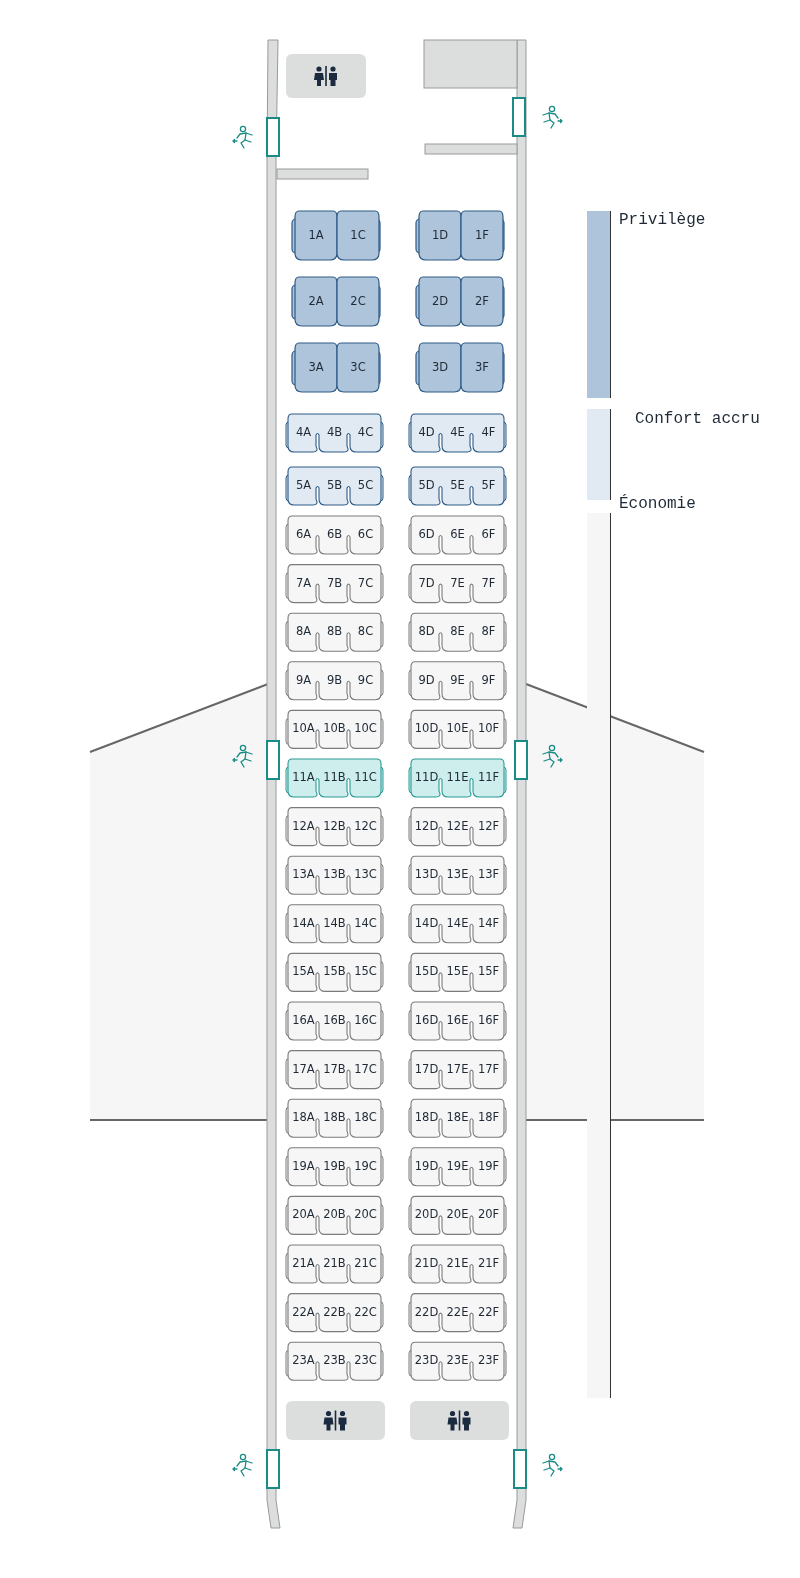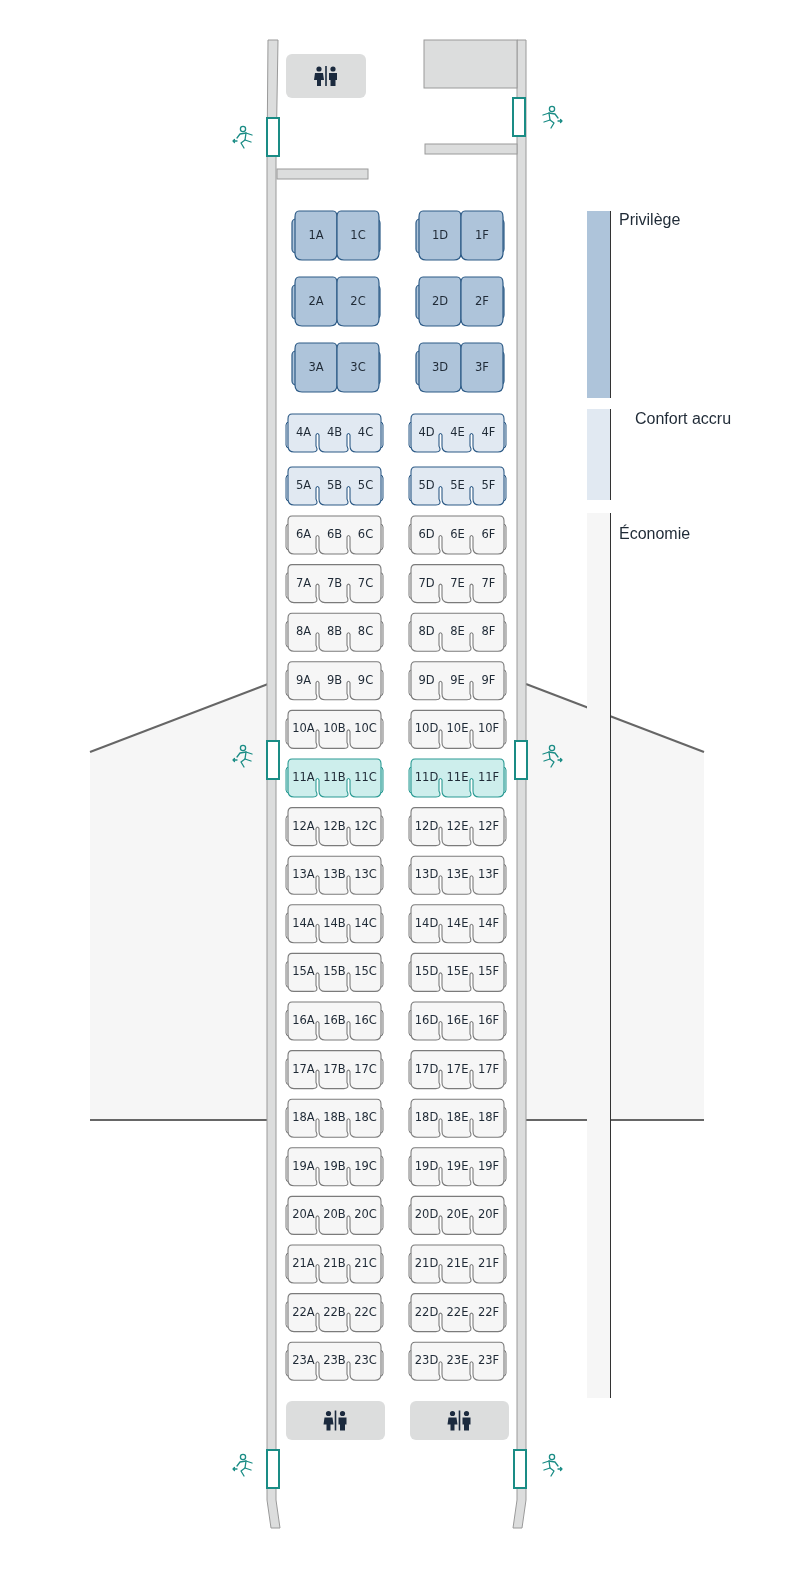--- a/index.html
+++ b/index.html
@@ -1,19 +1,19 @@
 <!DOCTYPE html>
 <html><head>
 <meta charset="utf-8">
 <style>
   html,body{margin:0;padding:0;background:#ffffff;}
   body{width:800px;height:1578px;position:relative;overflow:hidden;font-family:"DejaVu Sans","Liberation Sans",sans-serif;}
   #map{position:absolute;left:0;top:0;}
   .seat-label{font-family:"DejaVu Sans",sans-serif;font-size:11.5px;fill:#1f2a36;text-anchor:middle;dominant-baseline:central;}
-  .legend-label{position:absolute;font-family:Liberation Sans, sans-serif;font-size:16px;color:#1f2a36;}
+  .legend-label{position:absolute;font-family:Liberation Mono, monospace;font-size:16px;color:#1f2a36;}
 </style>
 </head>
 <body>
 
 <svg id="map" width="800" height="1578" viewBox="0 0 800 1578" xmlns="http://www.w3.org/2000/svg">
   <g id="wings">
       <path d="M90,752 L268,684 L268,1120 L90,1120 Z" fill="#f6f6f6" stroke="none"></path>
       <path d="M90,752 L268,684" stroke="#666666" stroke-width="2" fill="none"></path>
       <path d="M90,1120 L268,1120" stroke="#666666" stroke-width="2" fill="none"></path>
       <path d="M526,684 L704,752 L704,1120 L526,1120 Z" fill="#f6f6f6" stroke="none"></path>
@@ -528,13 +528,13 @@
       </g>
       <g>
         <rect x="587" y="513" width="23" height="885" fill="#f6f6f6"></rect>
         <line x1="610.5" y1="513" x2="610.5" y2="1398" stroke="#333333" stroke-width="1"></line>
       </g>
     </g>
 </svg>
 
 <div class="legend-label" style="left:619px;top:211px;">Privilège</div>
 <div class="legend-label" style="left:635px;top:410px;">Confort accru</div>
-<div class="legend-label" style="left:619px;top:525px;">Économie</div>
+<div class="legend-label" style="left:619px;top:495px;">Économie</div>
 
 </body></html>

